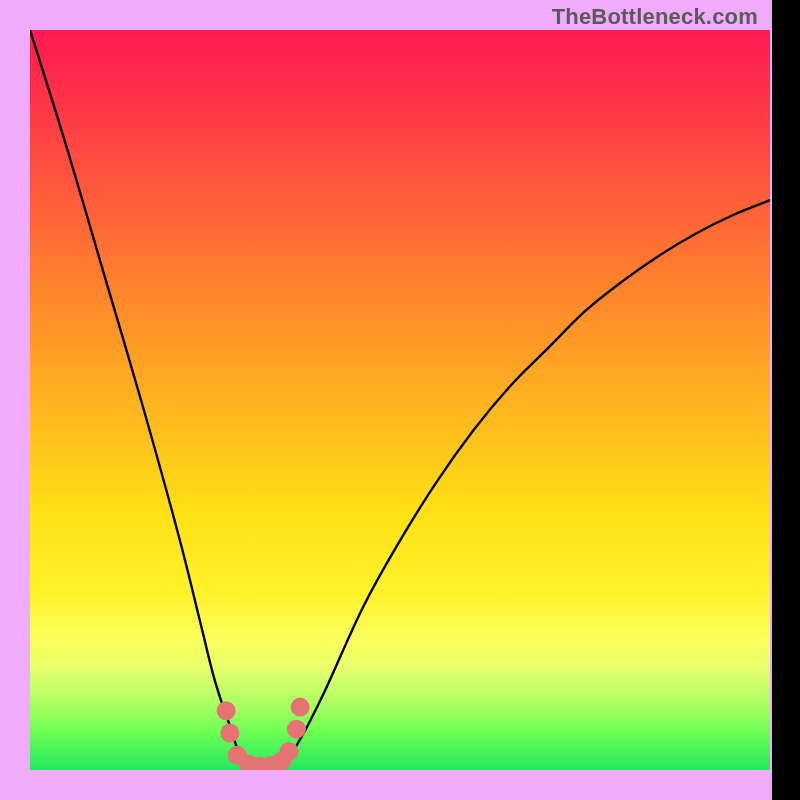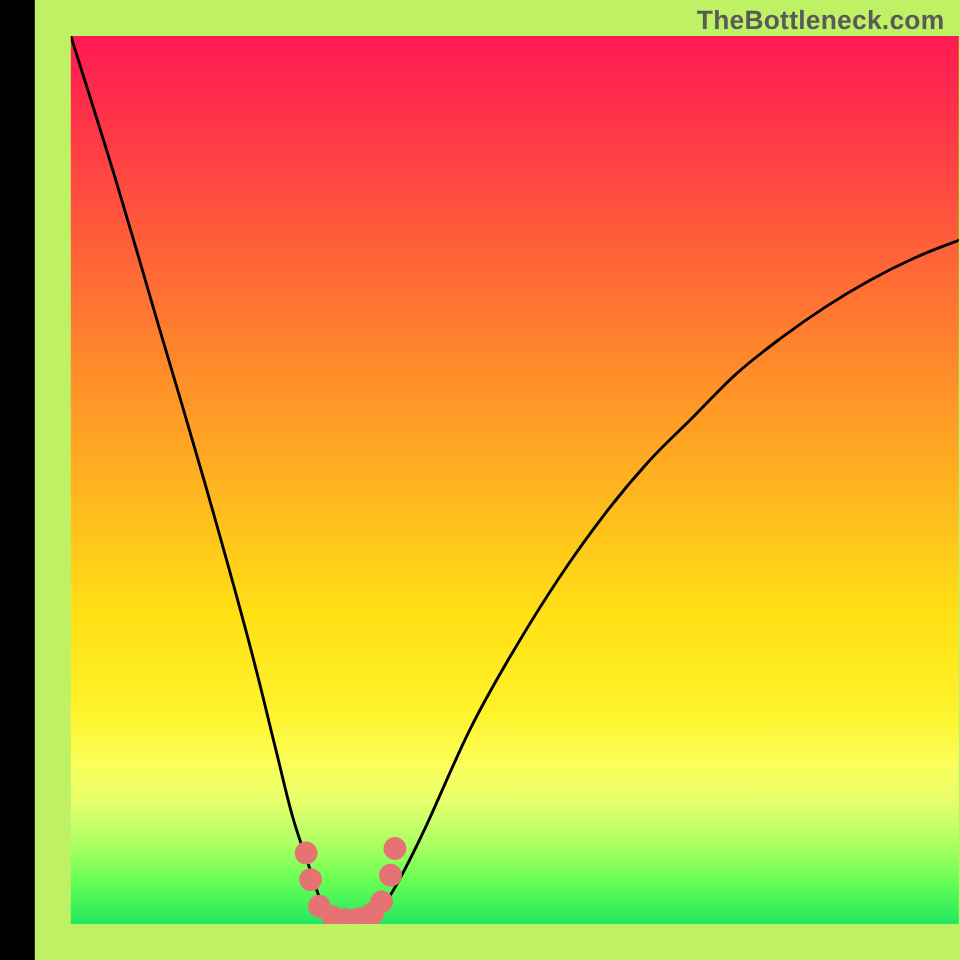--- a/index.html
+++ b/index.html
@@ -1,22 +1,21 @@
 <!DOCTYPE html>
 <html><head>
 <meta charset="utf-8">
 <style>
   * { margin: 0; padding: 0; box-sizing: border-box; }
   html, body { width: 800px; height: 800px; overflow: hidden; background: #000; }
   .chart-wrap {
     position: relative;
     width: 772px;
     height: 800px;
-    background: #bef264;
-    margin-left: 29px;
+    background: #f0abfc;
   }
   .plot-area {
     position: absolute;
     left: 30px;
     top: 30px;
     width: 740px;
     height: 740px;
     background: linear-gradient(
       to bottom,
       #ff1a53 0%,

